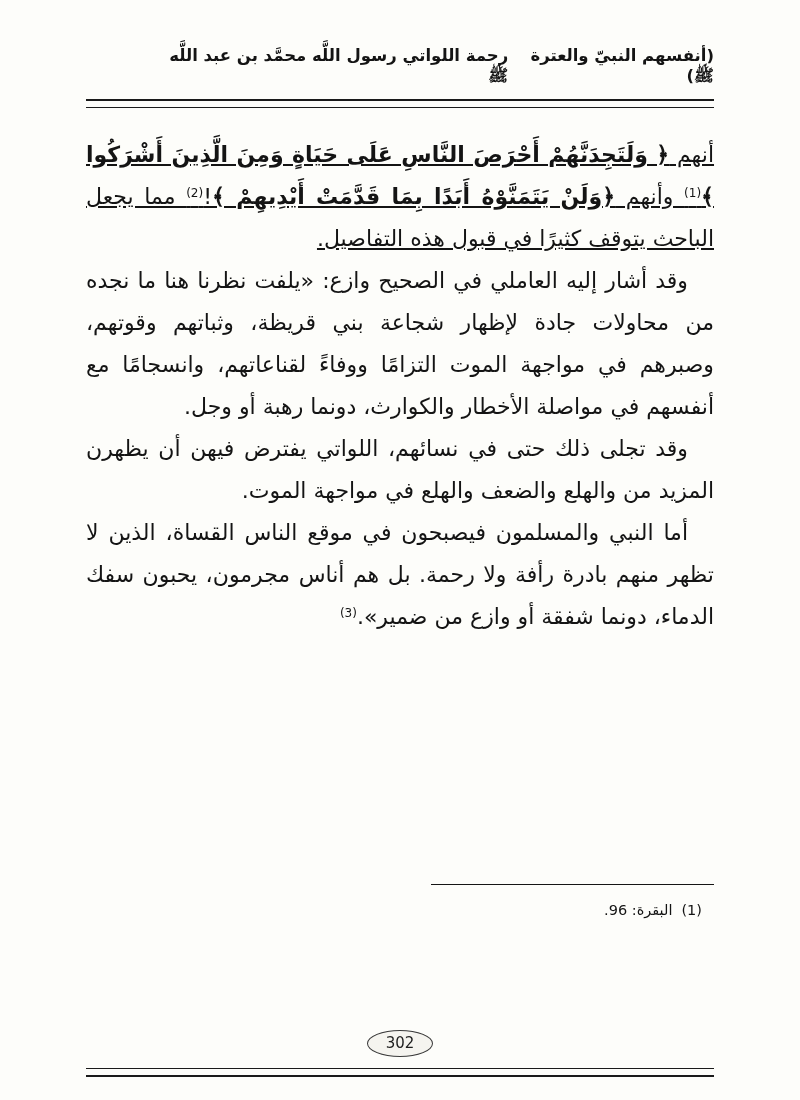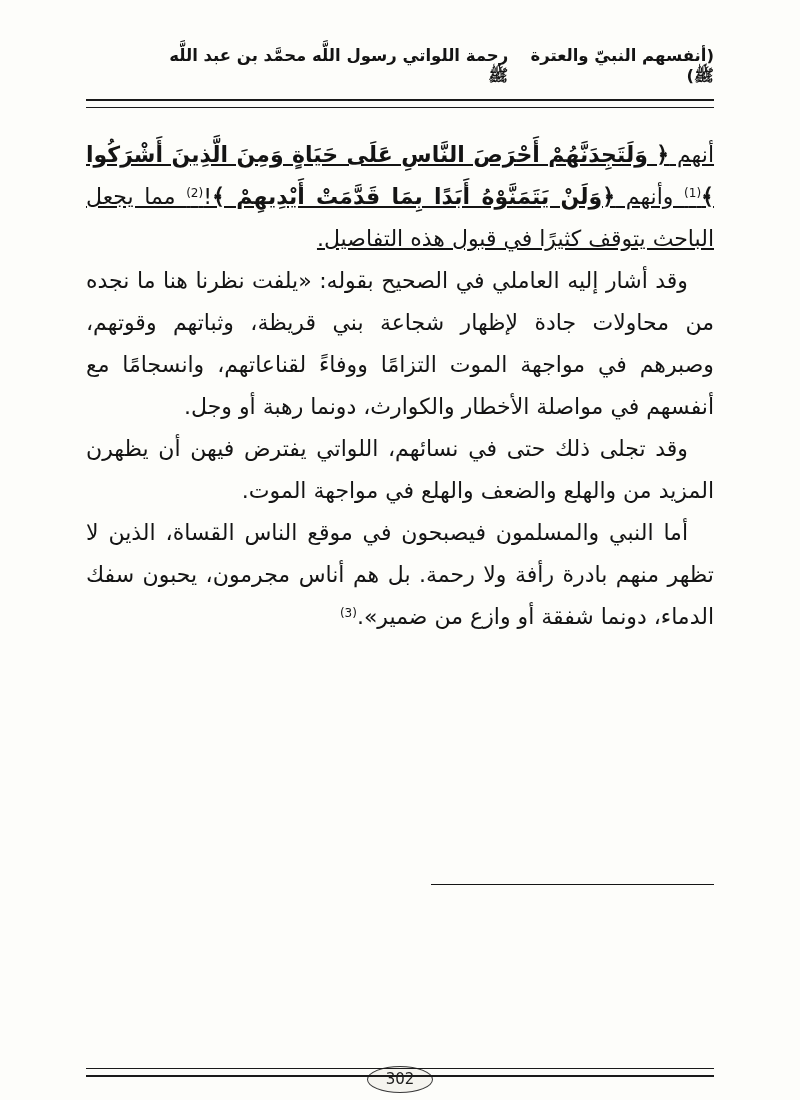--- a/index.html
+++ b/index.html
@@ -70,21 +70,21 @@
     top: 897px; right: 86px; left: 86px;
     font-size: 14.5px;
     line-height: 27.5px;
     text-align: right;
   }
   .footnote { padding-right: 12px; }
   .footnote .fn-num { margin-left: 9px; }
   
   .page-num-wrap {
     position: absolute;
-    left: 0; right: 0; top: 1066px;
+    left: 0; right: 0; top: 1030px;
     text-align: center;
   }
   .page-num {
     display: inline-block;
     min-width: 36px;
     padding: 3px 14px 4px;
     border: 1.3px solid #3a3a3a;
     border-radius: 50%;
     background: #f5f4ef;
     font-size: 15px;
@@ -100,28 +100,29 @@
   <div class="header">
     <div class="header-row">
       <span class="h-series">(أنفسهم النبيّ والعترة ﷺ)</span>
       <span class="h-book">رحمة اللواتي رسول اللَّه محمَّد بن عبد اللَّه ﷺ</span>
     </div>
     <div class="rule-double rule-top"></div>
   </div>
 
   <div class="body">
     <p class="para noindent"><span>أنهم </span><span class="quran">﴿ وَلَتَجِدَنَّهُمْ أَحْرَصَ النَّاسِ عَلَى حَيَاةٍ وَمِنَ الَّذِينَ أَشْرَكُوا ﴾</span><span class="fnref">(1)</span><span> وأنهم </span><span class="quran">﴿وَلَنْ يَتَمَنَّوْهُ أَبَدًا بِمَا قَدَّمَتْ أَيْدِيهِمْ ﴾</span><span>!</span><span class="fnref">(2)</span><span> مما يجعل الباحث يتوقف كثيرًا في قبول هذه التفاصيل.</span></p>
-    <p class="para">وقد أشار إليه العاملي في الصحيح بقوله: «يلفت نظرنا هنا ما نجده من محاولات جادة لإظهار شجاعة بني قريظة، وثباتهم وقوتهم، وصبرهم في مواجهة الموت التزامًا ووفاءً لقناعاتهم، وانسجامًا مع أنفسهم في مواصلة الأخطار والكوارث، دونما رهبة أو وجل.</p>
+    <p class="para">وقد أشار إليه العاملي في الصحيح وازع: «يلفت نظرنا هنا ما نجده من محاولات جادة لإظهار شجاعة بني قريظة، وثباتهم وقوتهم، وصبرهم في مواجهة الموت التزامًا ووفاءً لقناعاتهم، وانسجامًا مع أنفسهم في مواصلة الأخطار والكوارث، دونما رهبة أو وجل.</p>
     <p class="para">وقد تجلى ذلك حتى في نسائهم، اللواتي يفترض فيهن أن يظهرن المزيد من والهلع والضعف والهلع في مواجهة الموت.</p>
     <p class="para"><span>أما النبي والمسلمون فيصبحون في موقع الناس القساة، الذين لا تظهر منهم بادرة رأفة ولا رحمة. بل هم أناس مجرمون، يحبون سفك الدماء، دونما شفقة أو وازع من ضمير».</span><span class="fnref">(3)</span></p>
   </div>
 
   <div class="footnote-sep"></div>
 
   <div class="footnotes">
+    <div class="footnote"><span class="fn-num">(1)</span><span class="fn-text">البقرة: 96.</span></div>
   </div>
 
   <div class="page-num-wrap">
     <span class="page-num">302</span>
   </div>
 
   <div class="rule-double rule-bottom"></div>
 
 </div>
 

